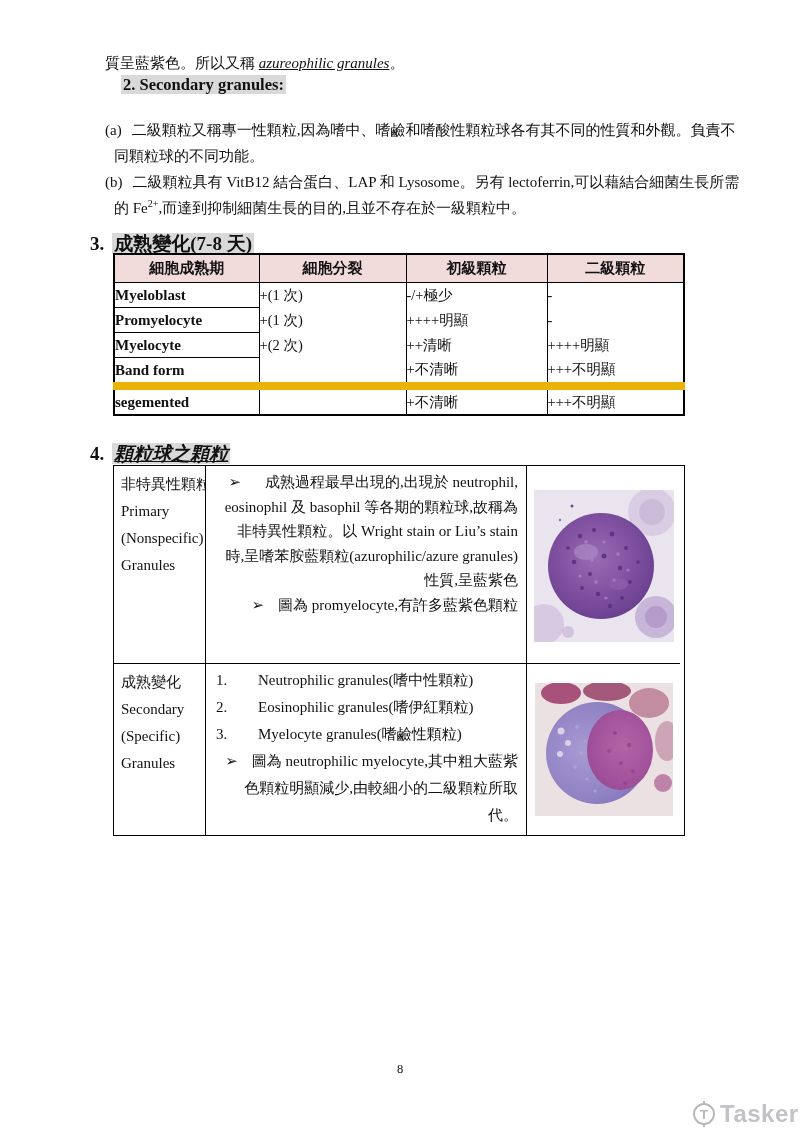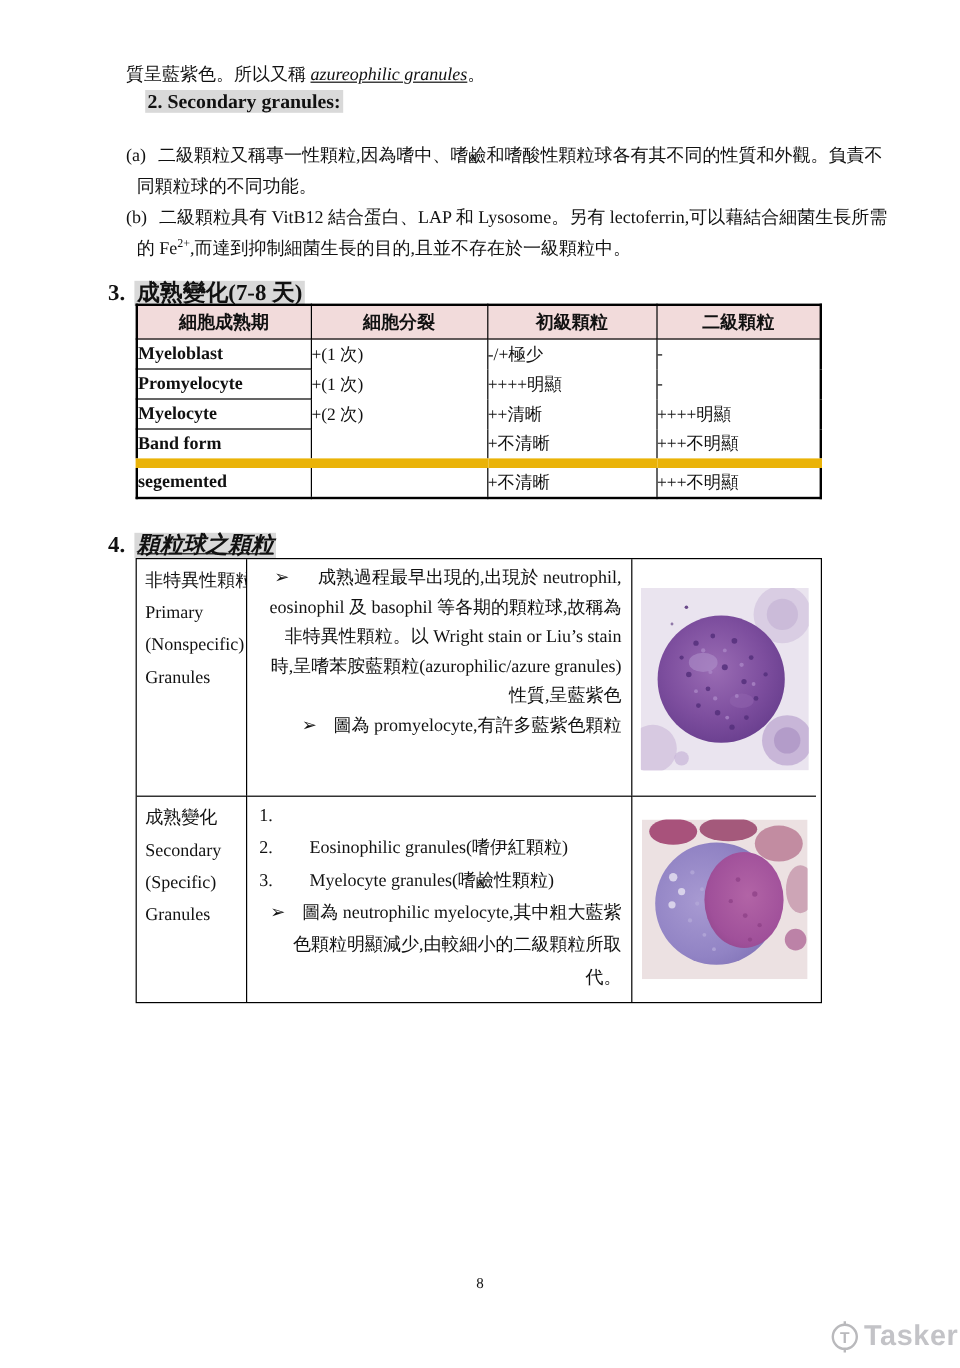--- a/index.html
+++ b/index.html
@@ -209,20 +209,21 @@
 
     <div class="cell c-label row2">
       <div>成熟變化</div>
       <div>Secondary</div>
       <div>(Specific)</div>
       <div>Granules</div>
     </div>
     <div class="cell c-text c-text2 row2">
       <div class="num-row">
         <span class="num">1.</span>
+        <span>Neutrophilic granules(嗜中性顆粒)</span>
       </div>
       <div class="num-row">
         <span class="num">2.</span>
         <span>Eosinophilic granules(嗜伊紅顆粒)</span>
       </div>
       <div class="num-row">
         <span class="num">3.</span>
         <span>Myelocyte granules(嗜鹼性顆粒)</span>
       </div>
       <p class="gap-top"><span class="arrow2">➢</span><span>圖為 neutrophilic myelocyte,其中粗大藍紫色顆粒明顯減少,由較細小的二級顆粒所取代。</span></p>

